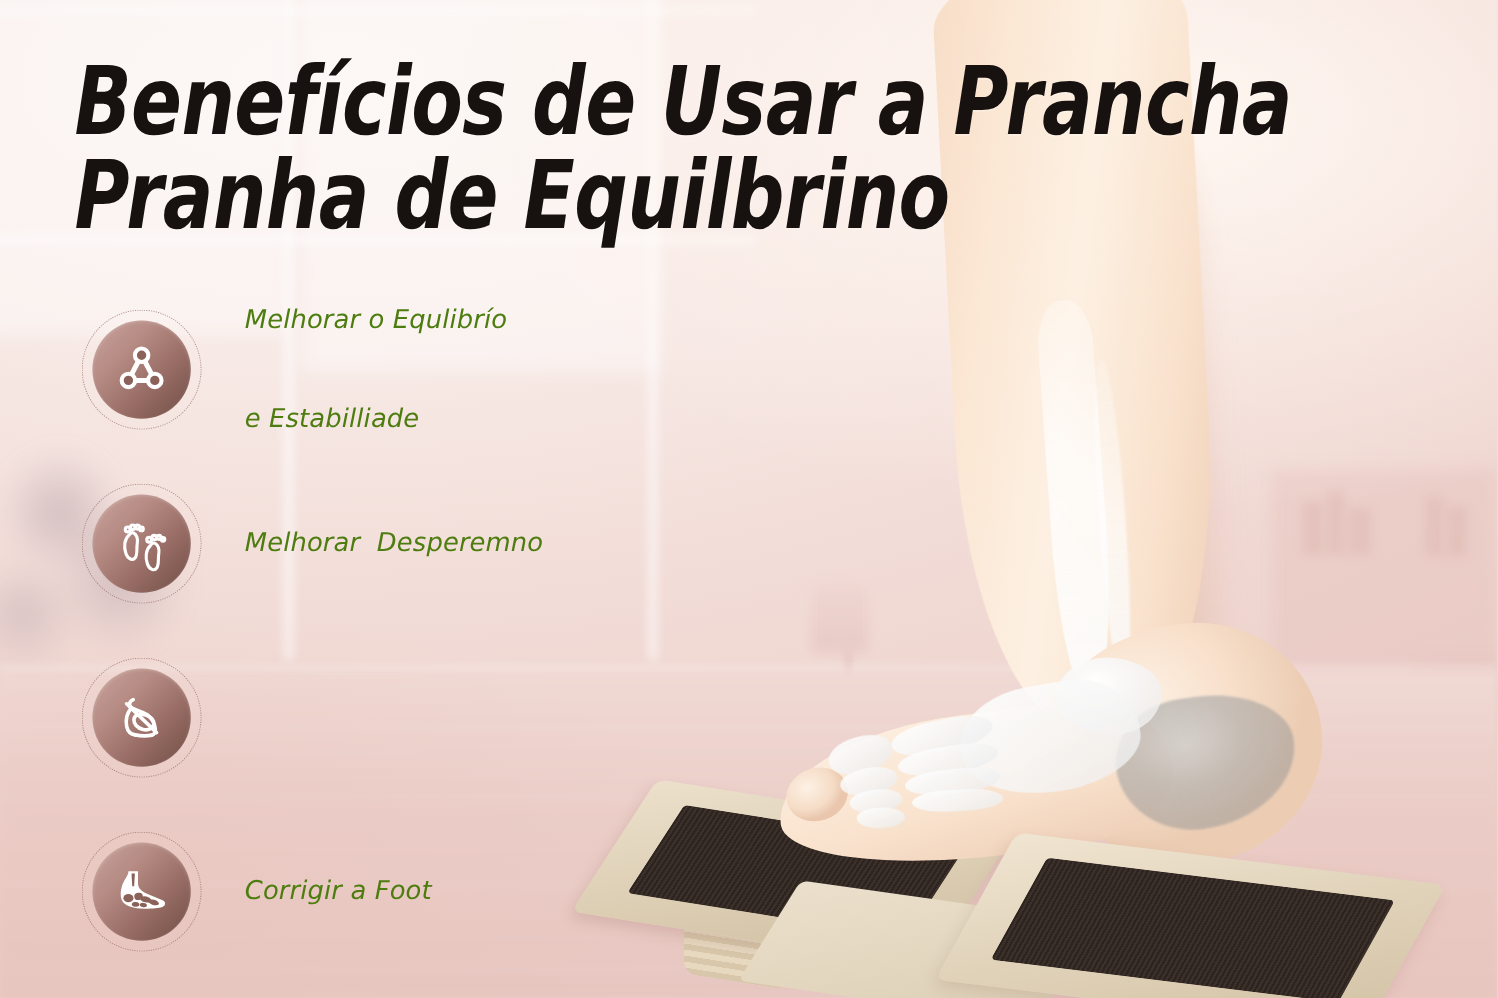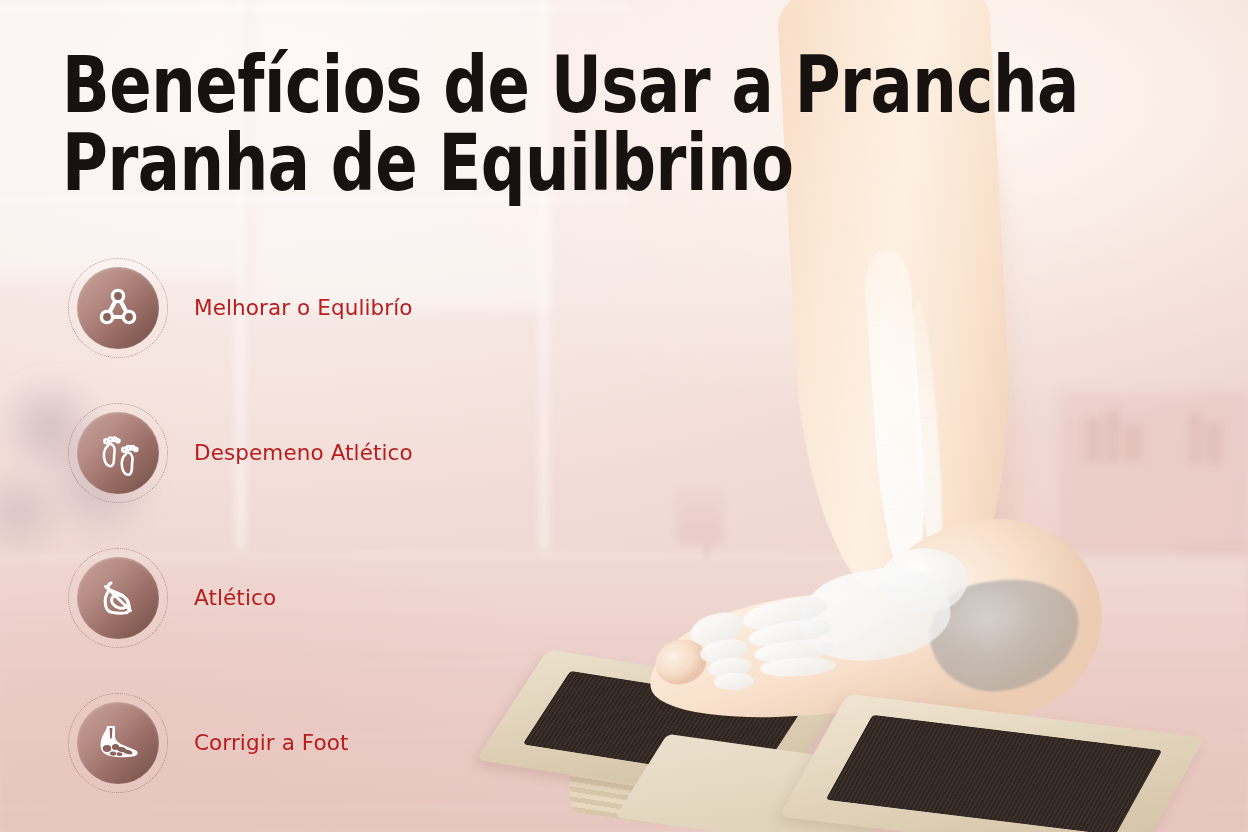--- a/index.html
+++ b/index.html
@@ -229,21 +229,21 @@
     border-radius:6px;
   }
   .board-c-leg{
     left:660px; top:772px; width:150px; height:62px;
     background:repeating-linear-gradient(180deg,#e7d8c0 0 5px,#d7c6a9 5px 10px);
     transform:skewY(8deg);
     border-radius:4px 4px 10px 10px;
   }
 
   
-  #content{ position:absolute; inset:0; }
+  #content{ position:absolute; inset:0;font-style:italic; }
 
   .title{
     position:absolute; left:62px; top:46px; width:960px;
     color:#17120f;
     font-family:"Liberation Sans Narrow","DejaVu Sans Condensed","Liberation Sans", sans-serif;
     font-weight:bold;
     font-size:79px;
     line-height:.99;
     letter-spacing:-0.5px;
     transform:scaleX(.88);
@@ -275,22 +275,22 @@
   .icon-disc{
     position:absolute; left:9px; top:9px; width:82px; height:82px;
     border-radius:50%;
     background:linear-gradient(135deg,#caa49d 0%, #b68c85 32%, #9a6e66 62%, #6f4d45 100%);
     box-shadow:inset 0 1px 3px rgba(255,255,255,.22);
     display:flex; align-items:center; justify-content:center;
   }
   .icon-disc svg{ display:block; }
 
   .benefit-text{
-    margin-left:26px;
-    color:#b91c1c;
+    margin-left:36px;
+    color:#4d7c0f;
     font-family:"DejaVu Sans","Liberation Sans", sans-serif;
     font-size:21.5px;
     line-height:1.28;
     letter-spacing:.1px;
     white-space:pre;
   }
   .benefit-text .l{ display:block; }
 </style>
 </head>
 <body>
@@ -385,20 +385,21 @@
               <path d="M23 11 L34 32 L12 32 Z" fill="none" stroke="#fff" stroke-width="4.2" stroke-linejoin="round"></path>
               <circle cx="23" cy="11" r="5.6" fill="#8a6259" stroke="#fff" stroke-width="3.4"></circle>
               <circle cx="34" cy="32" r="5.6" fill="#8a6259" stroke="#fff" stroke-width="3.4"></circle>
               <circle cx="12" cy="32" r="5.6" fill="#8a6259" stroke="#fff" stroke-width="3.4"></circle>
             </svg>
           </span>
         </div>
       </div>
       <div class="benefit-text">
         <span class="l">Melhorar o Equlibrío</span>
+        <span class="l">e Estabilliade</span>
       </div>
     </div>
 
     <div class="benefit">
       <div class="icon-wrap">
         <div class="icon-ring"></div>
         <div class="icon-disc">
           <span>
             <svg width="48" height="48" viewBox="0 0 48 48">
               <g fill="none" stroke="#fff" stroke-width="2.6">
@@ -411,21 +412,21 @@
                 <circle cx="30.3" cy="20.8" r="2.0"></circle>
                 <circle cx="34.5" cy="19" r="1.9"></circle>
                 <circle cx="38.5" cy="18.8" r="1.7"></circle>
                 <circle cx="41.8" cy="20.4" r="1.5"></circle>
               </g>
             </svg>
           </span>
         </div>
       </div>
       <div class="benefit-text">
-        <span class="l">Despemeno Atlético</span>
+        <span class="l">Melhorar  Desperemno</span>
       </div>
     </div>
 
     <div class="benefit">
       <div class="icon-wrap">
         <div class="icon-ring"></div>
         <div class="icon-disc">
           <span>
             <svg width="48" height="48" viewBox="0 0 48 48">
               <g fill="none" stroke="#fff" stroke-width="3" stroke-linecap="round" stroke-linejoin="round">
@@ -434,21 +435,20 @@
                 <path d="M28.6 21.6 C32.4 24.4 35 28.6 35.4 33.4 C35.6 36 34.6 38 32.6 38.6"></path>
                 <path d="M18.6 38.4 C22.6 39.2 28.6 39.4 32.6 38.6"></path>
                 <path d="M20 22 C24 20.4 29.6 21.6 32.6 25 C35 27.8 34.6 31.6 31.6 33.2 C28 35.2 22.4 34 19.4 30.6 C16.8 27.6 17 23.6 20 22 Z"></path>
                 <path d="M11.5 12.5 L36.5 36.5"></path>
               </g>
             </svg>
           </span>
         </div>
       </div>
       <div class="benefit-text">
-        <span class="l">Atlético</span>
       </div>
     </div>
 
     <div class="benefit">
       <div class="icon-wrap">
         <div class="icon-ring"></div>
         <div class="icon-disc">
           <span>
             <svg width="50" height="50" viewBox="0 0 50 50">
               <path d="M14 8 L22 8 L22 18 C22 22 25 25 30 27 L42 32 C45 33 45.5 36 43 37.5 C40 39.2 32 39.5 24 39 C17 38.5 11 36.5 9 33 C6.6 28.8 7.5 22 10 17 C12 13 14 11 14 8 Z" fill="#fff"></path>

